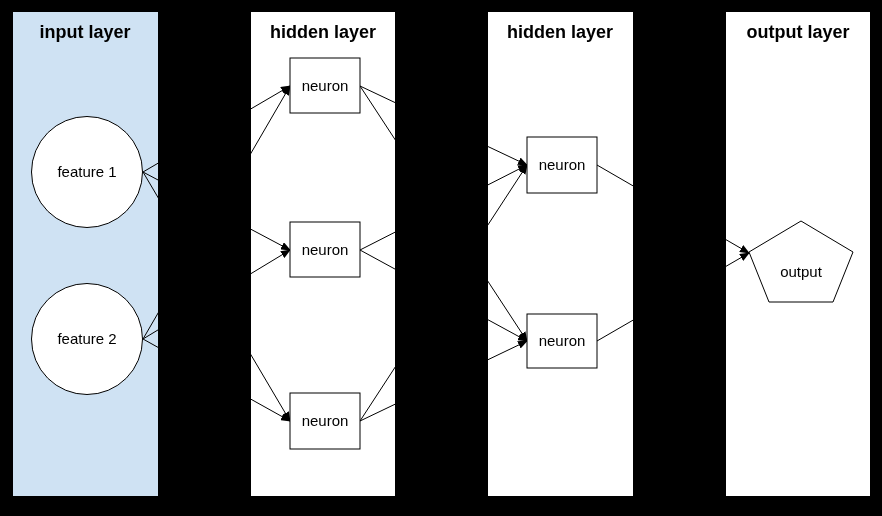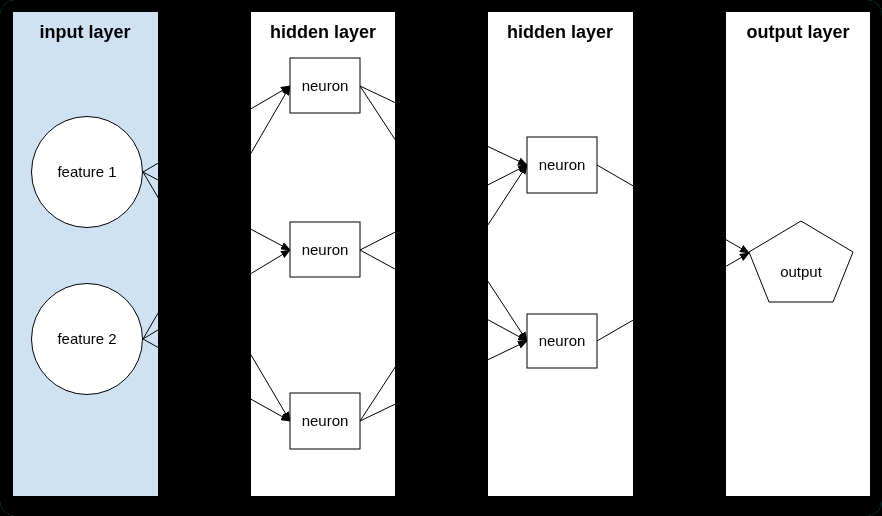--- a/index.html
+++ b/index.html
@@ -7,21 +7,20 @@
     padding: 0;
     background: #000000;
   }
   .stage {
     position: relative;
     width: 882px;
     height: 516px;
     background: #14b8a6;
     overflow: hidden;
     font-family: "Liberation Sans", sans-serif;
-    border-radius: 15px;
   }
   svg {
     display: block;
   }
   .layer-title {
     font-family: "Liberation Sans", sans-serif;
     font-size: 18px;
     font-weight: bold;
   }
   .node-label {

